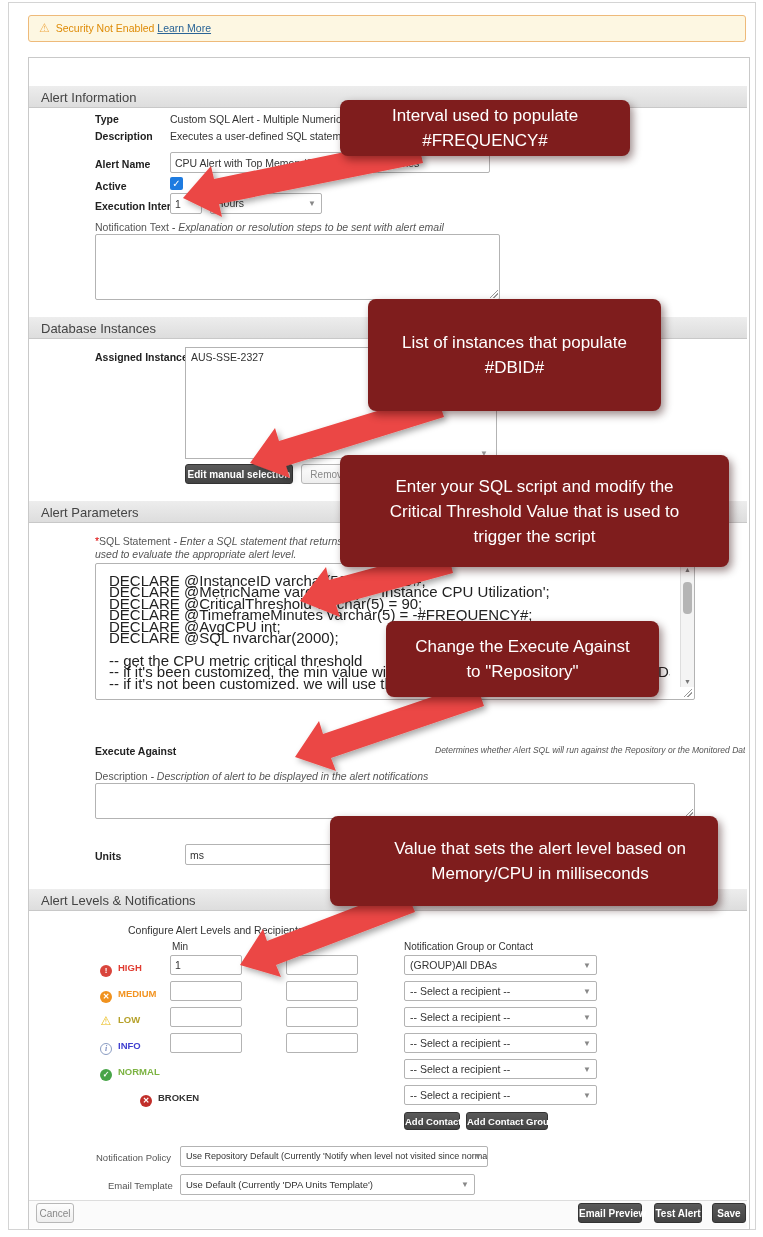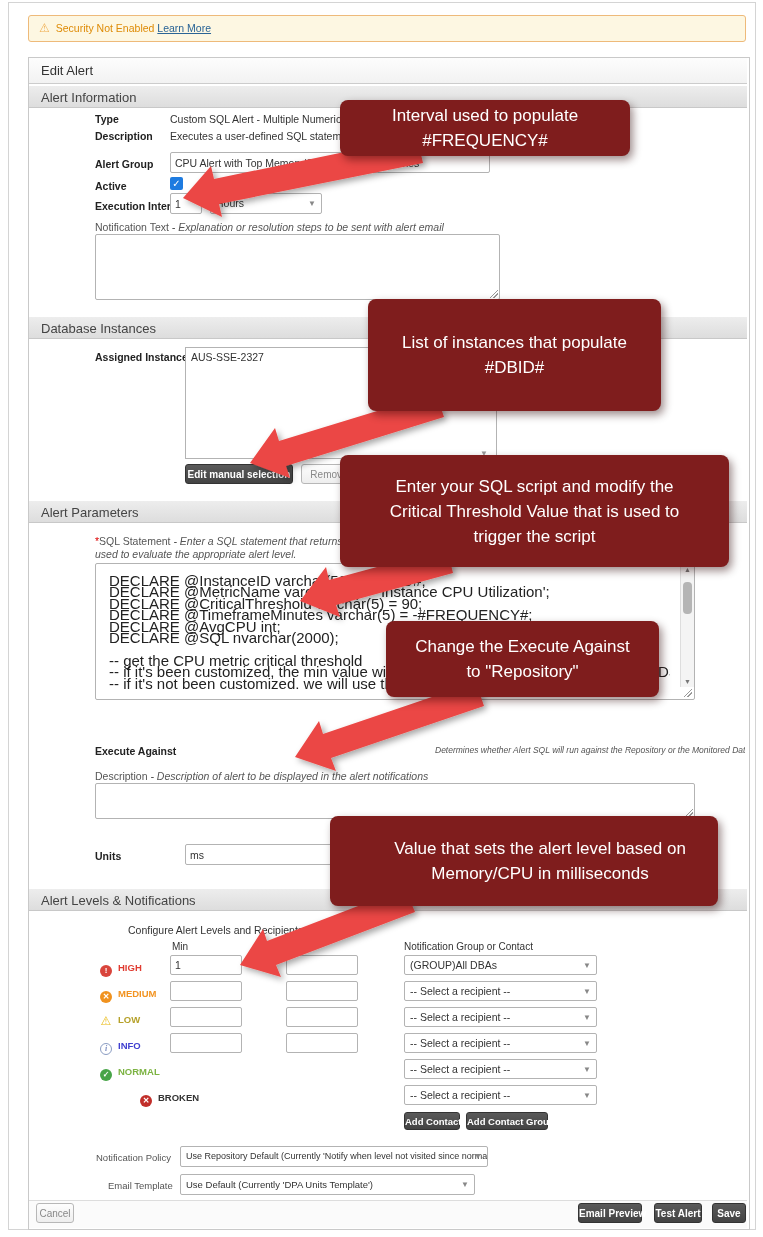--- a/index.html
+++ b/index.html
@@ -69,30 +69,29 @@
 <body>
 
 <div class="page">
   <div class="abs outer-box" style="left:8px;top:2px;width:746px;height:1226px;"></div>
 
   <div class="abs banner" style="left:28px;top:15px;width:716px;height:25px;">
     <span class="warn-ico">⚠</span><span>Security Not Enabled</span>&nbsp;<a>Learn More</a>
   </div>
 
   <div class="abs panel" style="left:28px;top:57px;width:720px;height:1171px;"></div>
-  <div class="abs panel-hdr" style="left:29px;top:58px;width:718px;height:26px;">Edit Alert</div>
 
   <div class="abs sec-hdr" style="left:29px;top:85px;width:718px;height:23px;">Alert Information</div>
 
   <div class="abs lbl" style="left:95px;top:113px;">Type</div>
   <div class="abs val" style="left:170px;top:113px;">Custom SQL Alert - Multiple Numeric Return</div>
   <div class="abs lbl" style="left:95px;top:130px;">Description</div>
   <div class="abs val" style="left:170px;top:130px;">Executes a user-defined SQL statement that</div>
 
-  <div class="abs lbl" style="left:95px;top:158px;">Alert Group</div>
+  <div class="abs lbl" style="left:95px;top:158px;">Alert Name</div>
   <input class="abs tb" style="left: 170px; top: 152px; width: 320px; height: 21px;" value="CPU Alert with Top Memory/CPU consuming queries">
 
   <div class="abs lbl" style="left:95px;top:180px;">Active</div>
   <div class="abs cbx" style="left:170px;top:177px;"></div>
 
   <div class="abs lbl" style="left:95px;top:200px;">Execution Interval</div>
   <input class="abs tb" style="left: 170px; top: 193px; width: 32px; height: 21px;" value="1">
   <div class="dd" style="left:210px;top:193px;width:112px;height:21px;line-height:19px;"><span>Hours</span></div>
 
   <div class="abs glbl" style="left:95px;top:221px;"><span>Notification Text</span> <span class="ghint">- Explanation or resolution steps to be sent with alert email</span></div>

